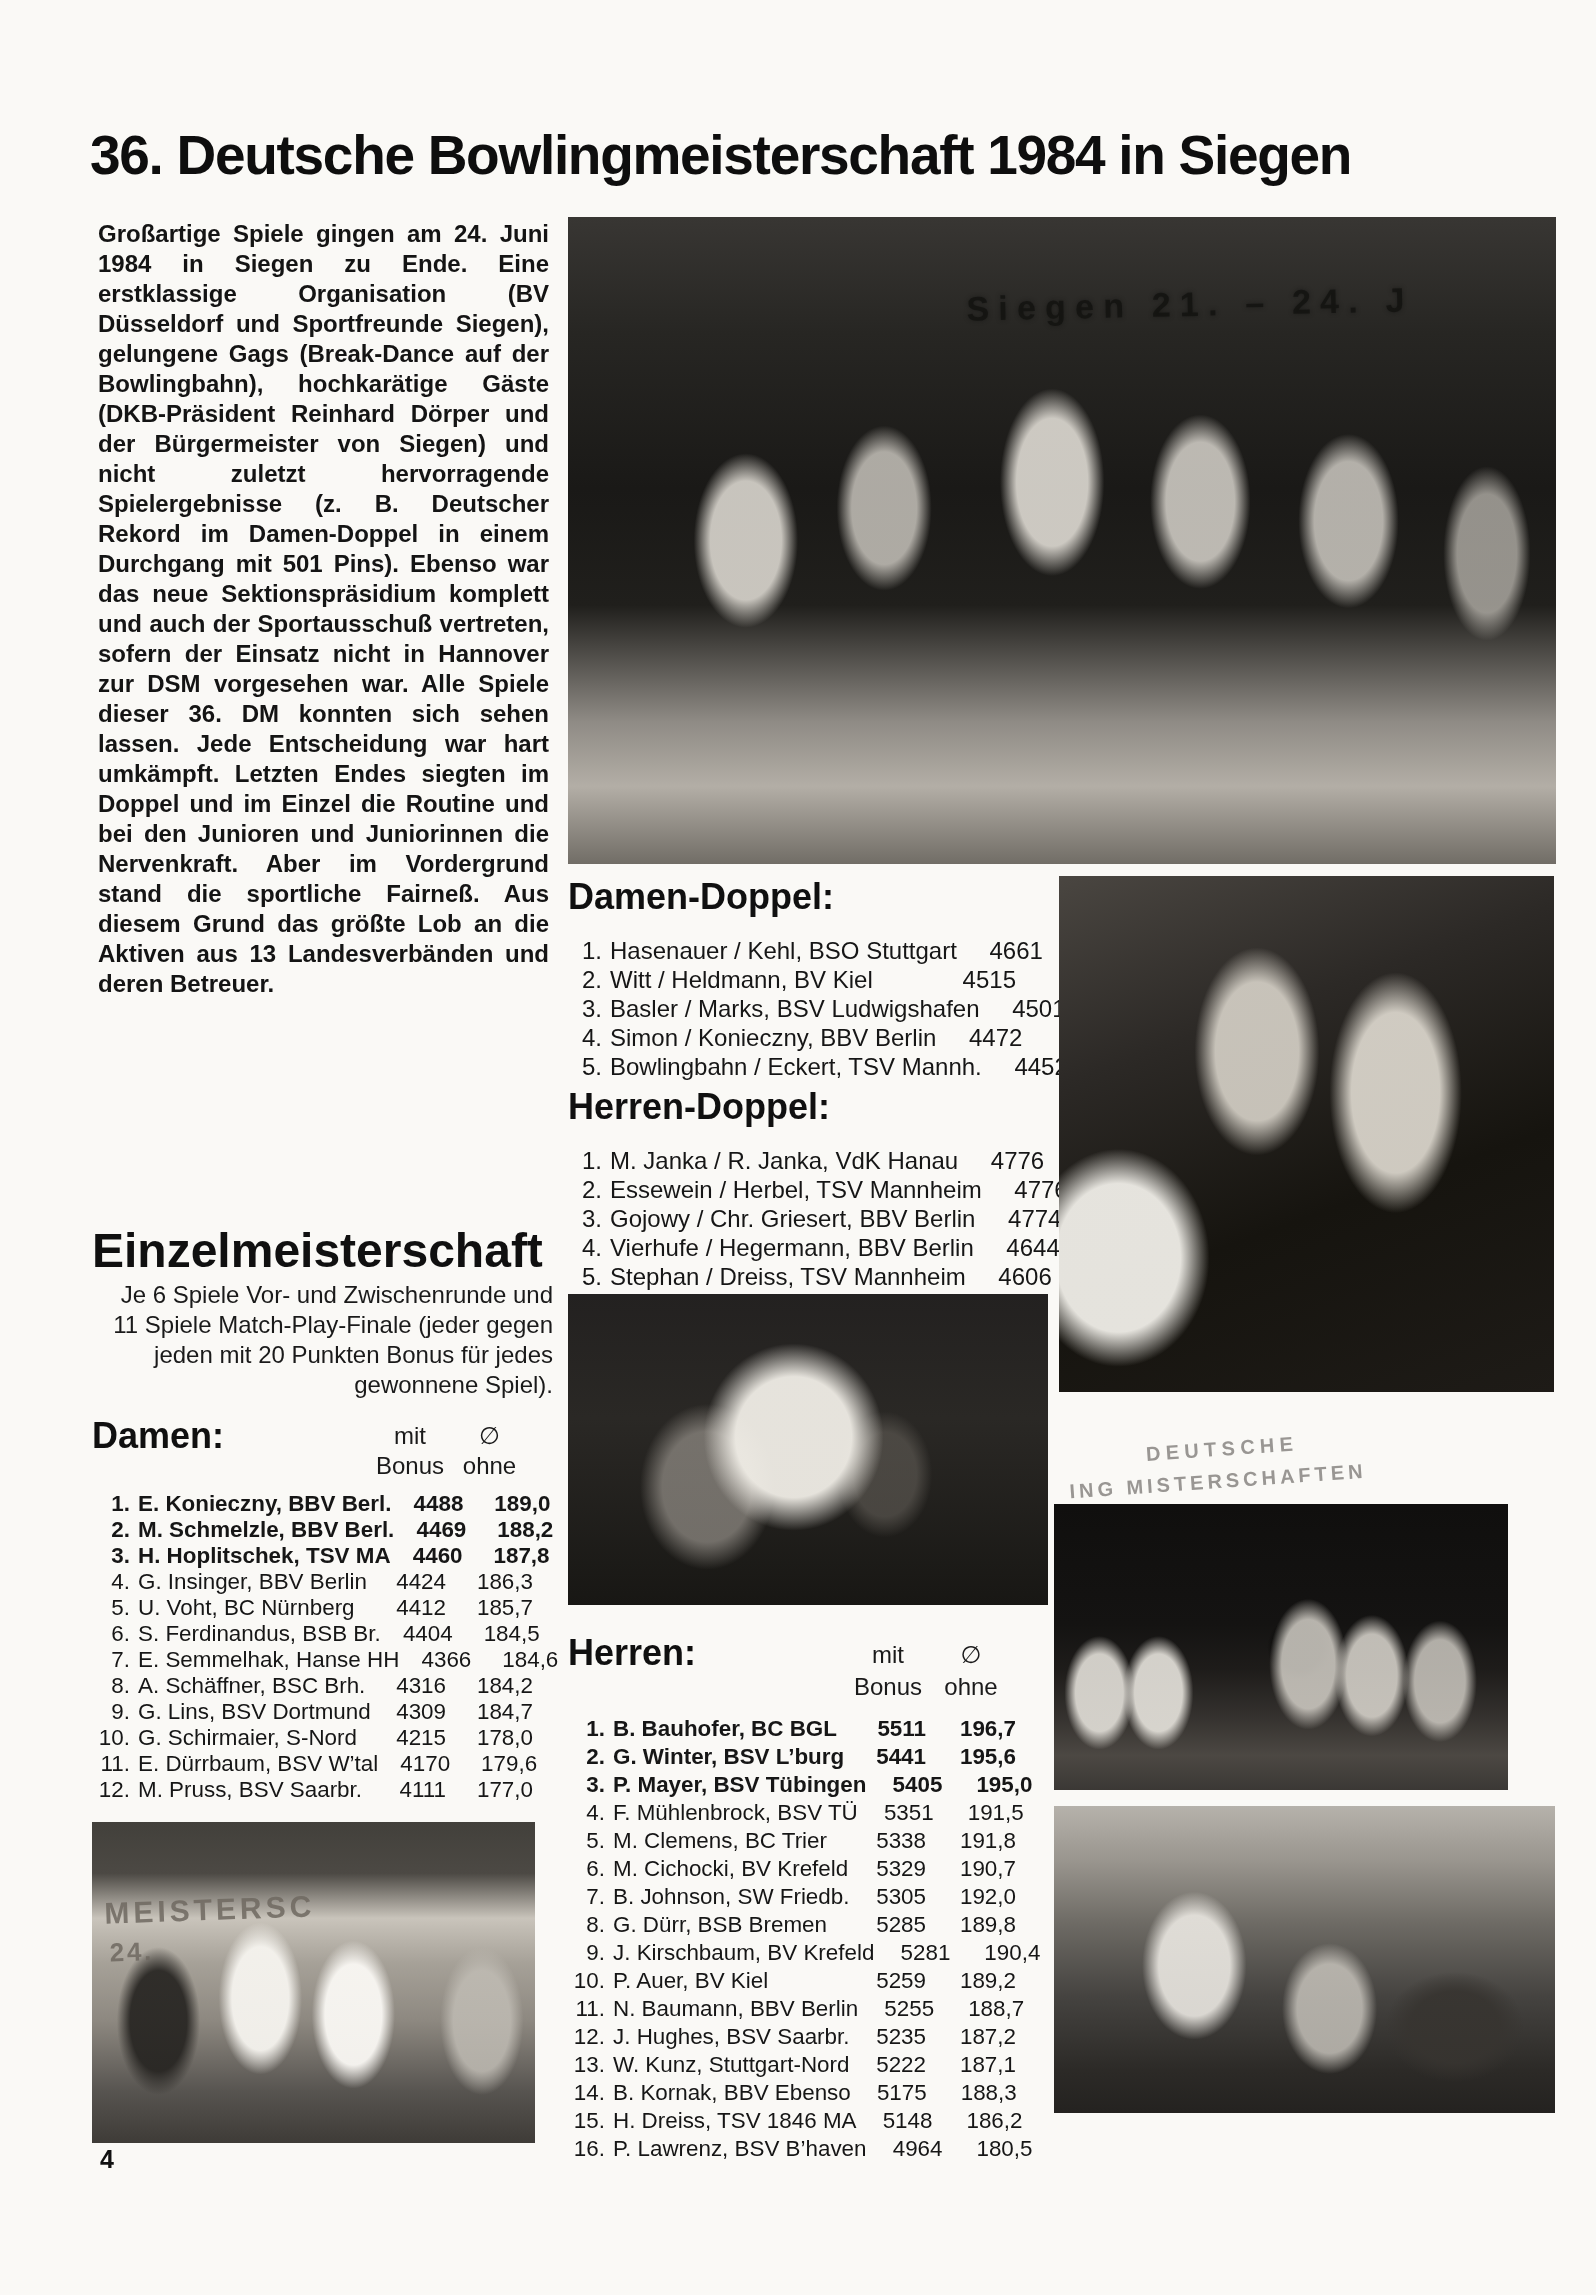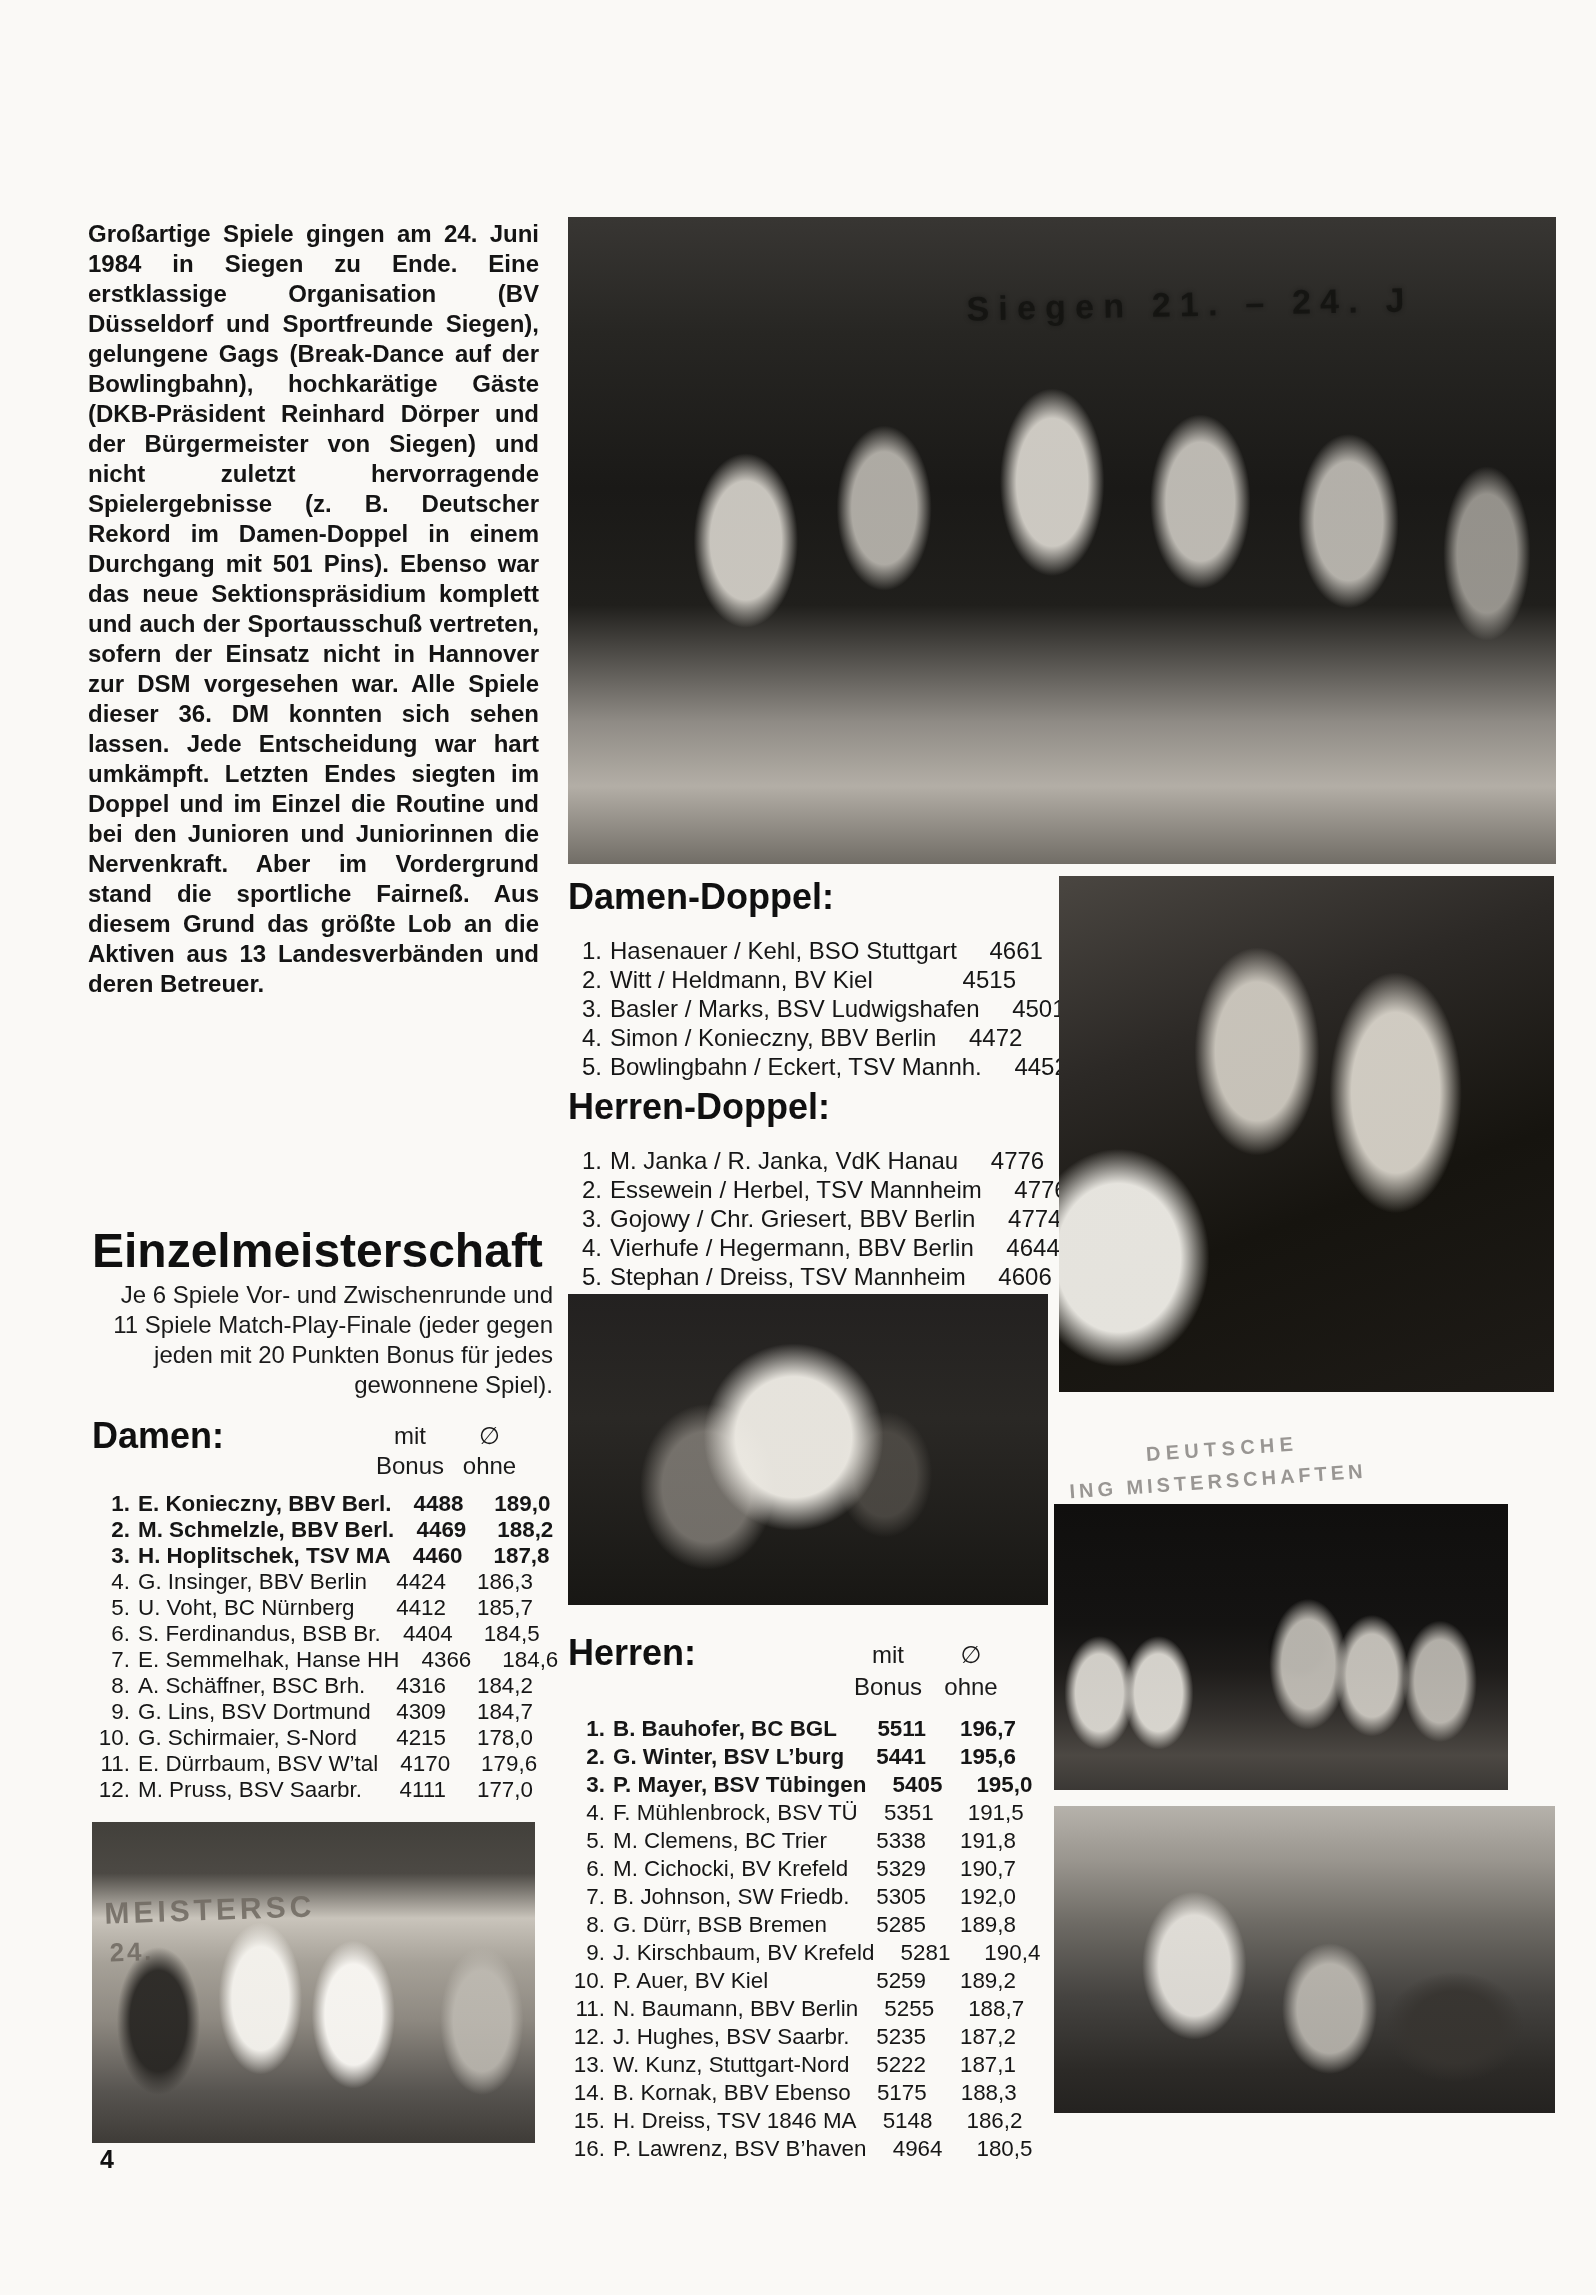--- a/index.html
+++ b/index.html
@@ -15,21 +15,21 @@
 
   
   .headline{
     position:absolute;left:90px;top:123px;width:1475px;
     font-size:55px;font-weight:700;letter-spacing:-1.3px;
     white-space:nowrap;color:#0e0e0e;
   }
 
   
   .article{
-    position:absolute;left:88px;top:219px;width:451px;
+    position:absolute;left:98px;top:219px;width:451px;
     font-size:24px;font-weight:700;line-height:30px;
     text-align:justify;color:#141414;
   }
   .einzel-heading{
     position:absolute;left:92px;top:1223px;
     font-size:48px;font-weight:700;color:#101010;
   }
   .einzel-intro{
     position:absolute;left:92px;top:1280px;width:461px;
     font-size:24px;font-weight:400;line-height:30px;
@@ -175,20 +175,21 @@
   .page-number{
     position:absolute;left:100px;top:2145px;
     font-size:25px;font-weight:700;color:#111;
   }
 </style>
 </head>
 <body>
 
 <div class="page">
 
+  <div class="headline">36. Deutsche Bowlingmeisterschaft 1984 in Siegen</div>
 
   <div class="article">Großartige Spiele gingen am 24. Juni 1984 in Siegen zu Ende. Eine erstklassige Organisation (BV Düsseldorf und Sportfreunde Siegen), gelungene Gags (Break-Dance auf der Bowlingbahn), hochkarätige Gäste (DKB-Präsident Reinhard Dörper und der Bürgermeister von Siegen) und nicht zuletzt hervorragende Spielergebnisse (z. B. Deutscher Rekord im Damen-Doppel in einem Durchgang mit 501 Pins). Ebenso war das neue Sektionspräsidium komplett und auch der Sportausschuß vertreten, sofern der Einsatz nicht in Hannover zur DSM vorgesehen war. Alle Spiele dieser 36. DM konnten sich sehen lassen. Jede Entscheidung war hart umkämpft. Letzten Endes siegten im Doppel und im Einzel die Routine und bei den Junioren und Juniorinnen die Nervenkraft. Aber im Vordergrund stand die sportliche Fairneß. Aus diesem Grund das größte Lob an die Aktiven aus 13 Landesverbänden und deren Betreuer.</div>
 
   <div class="einzel-heading">Einzelmeisterschaft</div>
   <div class="einzel-intro">Je 6 Spiele Vor- und Zwischenrunde und 11 Spiele Match-Play-Finale (jeder gegen jeden mit 20 Punkten Bonus für jedes gewonnene Spiel).</div>
 
   <div class="rank-block" id="damen-block">
     <div class="blk-heading">Damen:</div>
     <div class="hdr-line hdr-1">
       <span class="c-bonus">mit</span>

